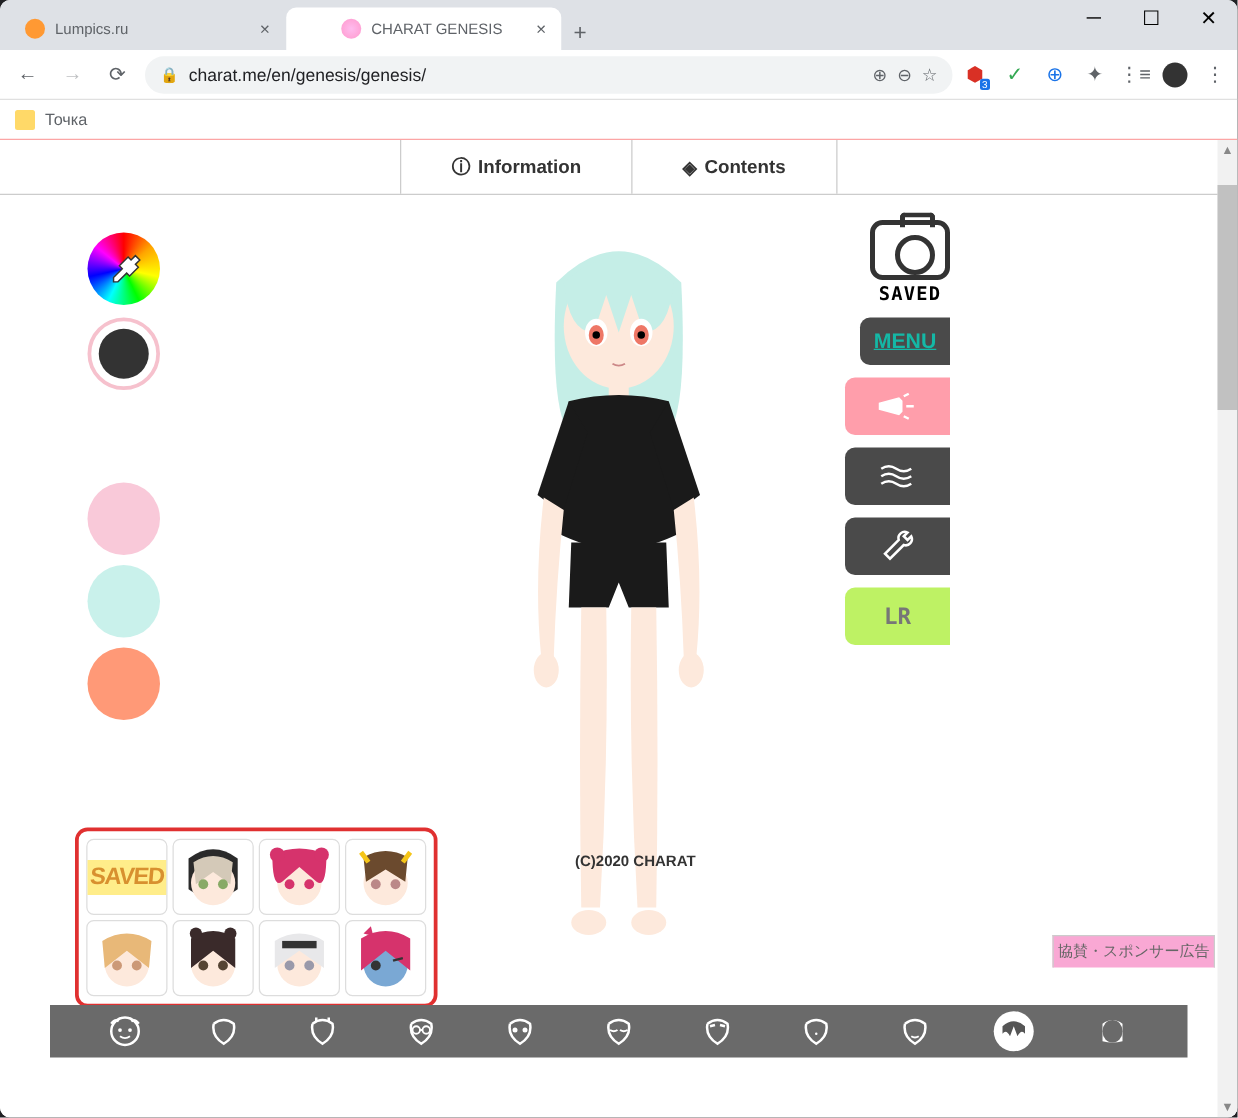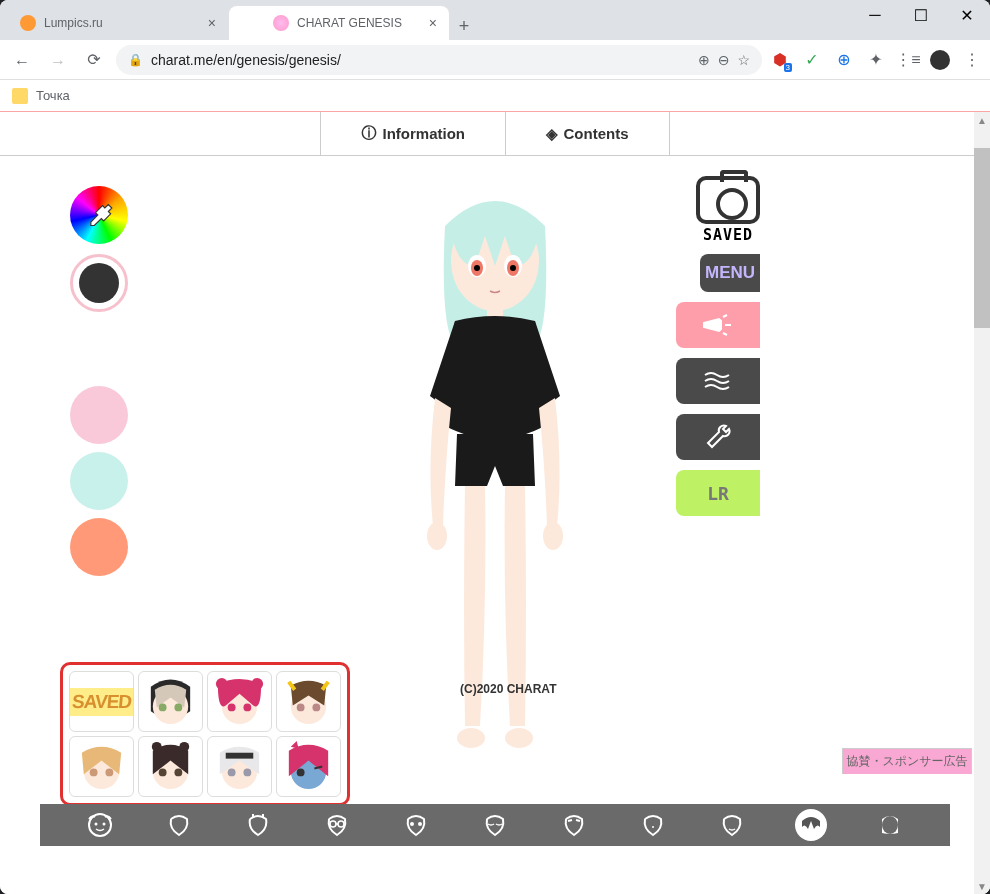--- a/index.html
+++ b/index.html
@@ -36,21 +36,21 @@
   .color-inner { width: 40px; height: 40px; border-radius: 50%; background: #333; }
   .palette { position: absolute; left: 70px; top: 230px; display: flex; flex-direction: column; gap: 8px; }
   .palette-swatch { width: 58px; height: 58px; border-radius: 50%; cursor: pointer; }
   .character { position: absolute; left: 50%; top: 10px; transform: translateX(-50%); }
   .right-tools { position: absolute; right: 230px; top: 20px; display: flex; flex-direction: column; gap: 10px; align-items: flex-end; }
   .finish-btn { cursor: pointer; text-align: center; }
   .camera-icon { width: 64px; height: 48px; border: 4px solid #333; border-radius: 10px; position: relative; margin: 0 auto; }
   .camera-icon::before { content: ''; position: absolute; top: -10px; left: 20px; width: 20px; height: 8px; border: 4px solid #333; border-bottom: none; border-radius: 4px 4px 0 0; }
   .camera-icon::after { content: ''; position: absolute; top: 8px; left: 16px; width: 24px; height: 24px; border: 4px solid #333; border-radius: 50%; }
   .finish-label { font-family: monospace; font-weight: bold; font-size: 15px; letter-spacing: 1px; margin-top: 2px; }
-  .menu-btn { width: 60px; height: 38px; background: #4a4a4a; color: #c4b5fd; font-weight: bold; font-size: 17px; border-radius: 8px 0 0 8px; display: flex; align-items: center; justify-content: center; cursor: pointer; }
+  .menu-btn { width: 72px; height: 38px; background: #4a4a4a; color: #14b8a6; font-weight: bold; font-size: 17px; border-radius: 8px 0 0 8px; display: flex; align-items: center; justify-content: center; cursor: pointer; text-decoration: underline; }
   .tool-btn { width: 84px; height: 46px; border-radius: 8px 0 0 8px; display: flex; align-items: center; justify-content: center; cursor: pointer; }
   .tool-active { background: #ff9eab; }
   .tool-dark { background: #4a4a4a; }
   .tool-disabled { background: #bef264; }
   .scrollbar { position: absolute; right: 0; top: 0; width: 16px; height: 100%; background: #f1f1f1; display: flex; flex-direction: column; }
   .scroll-arrow { height: 16px; display: flex; align-items: center; justify-content: center; color: #888; font-size: 10px; cursor: pointer; }
   .scroll-thumb { width: 100%; background: #c1c1c1; height: 180px; margin-top: 20px; cursor: pointer; }
   .copyright { position: absolute; bottom: 100px; left: 460px; font-size: 12px; font-weight: bold; color: #333; }
   .preset-panel { position: absolute; left: 60px; bottom: 88px; width: 290px; height: 144px; border: 3px solid #e03030; border-radius: 10px; background: rgba(255,255,255,0.6); padding: 6px; display: grid; grid-template-columns: repeat(4,1fr); grid-template-rows: repeat(2,1fr); gap: 4px; }
   .preset-cell { background: #fff; border-radius: 6px; display: flex; align-items: center; justify-content: center; font-size: 10px; cursor: pointer; overflow: hidden; border: 1px solid #ddd; }

